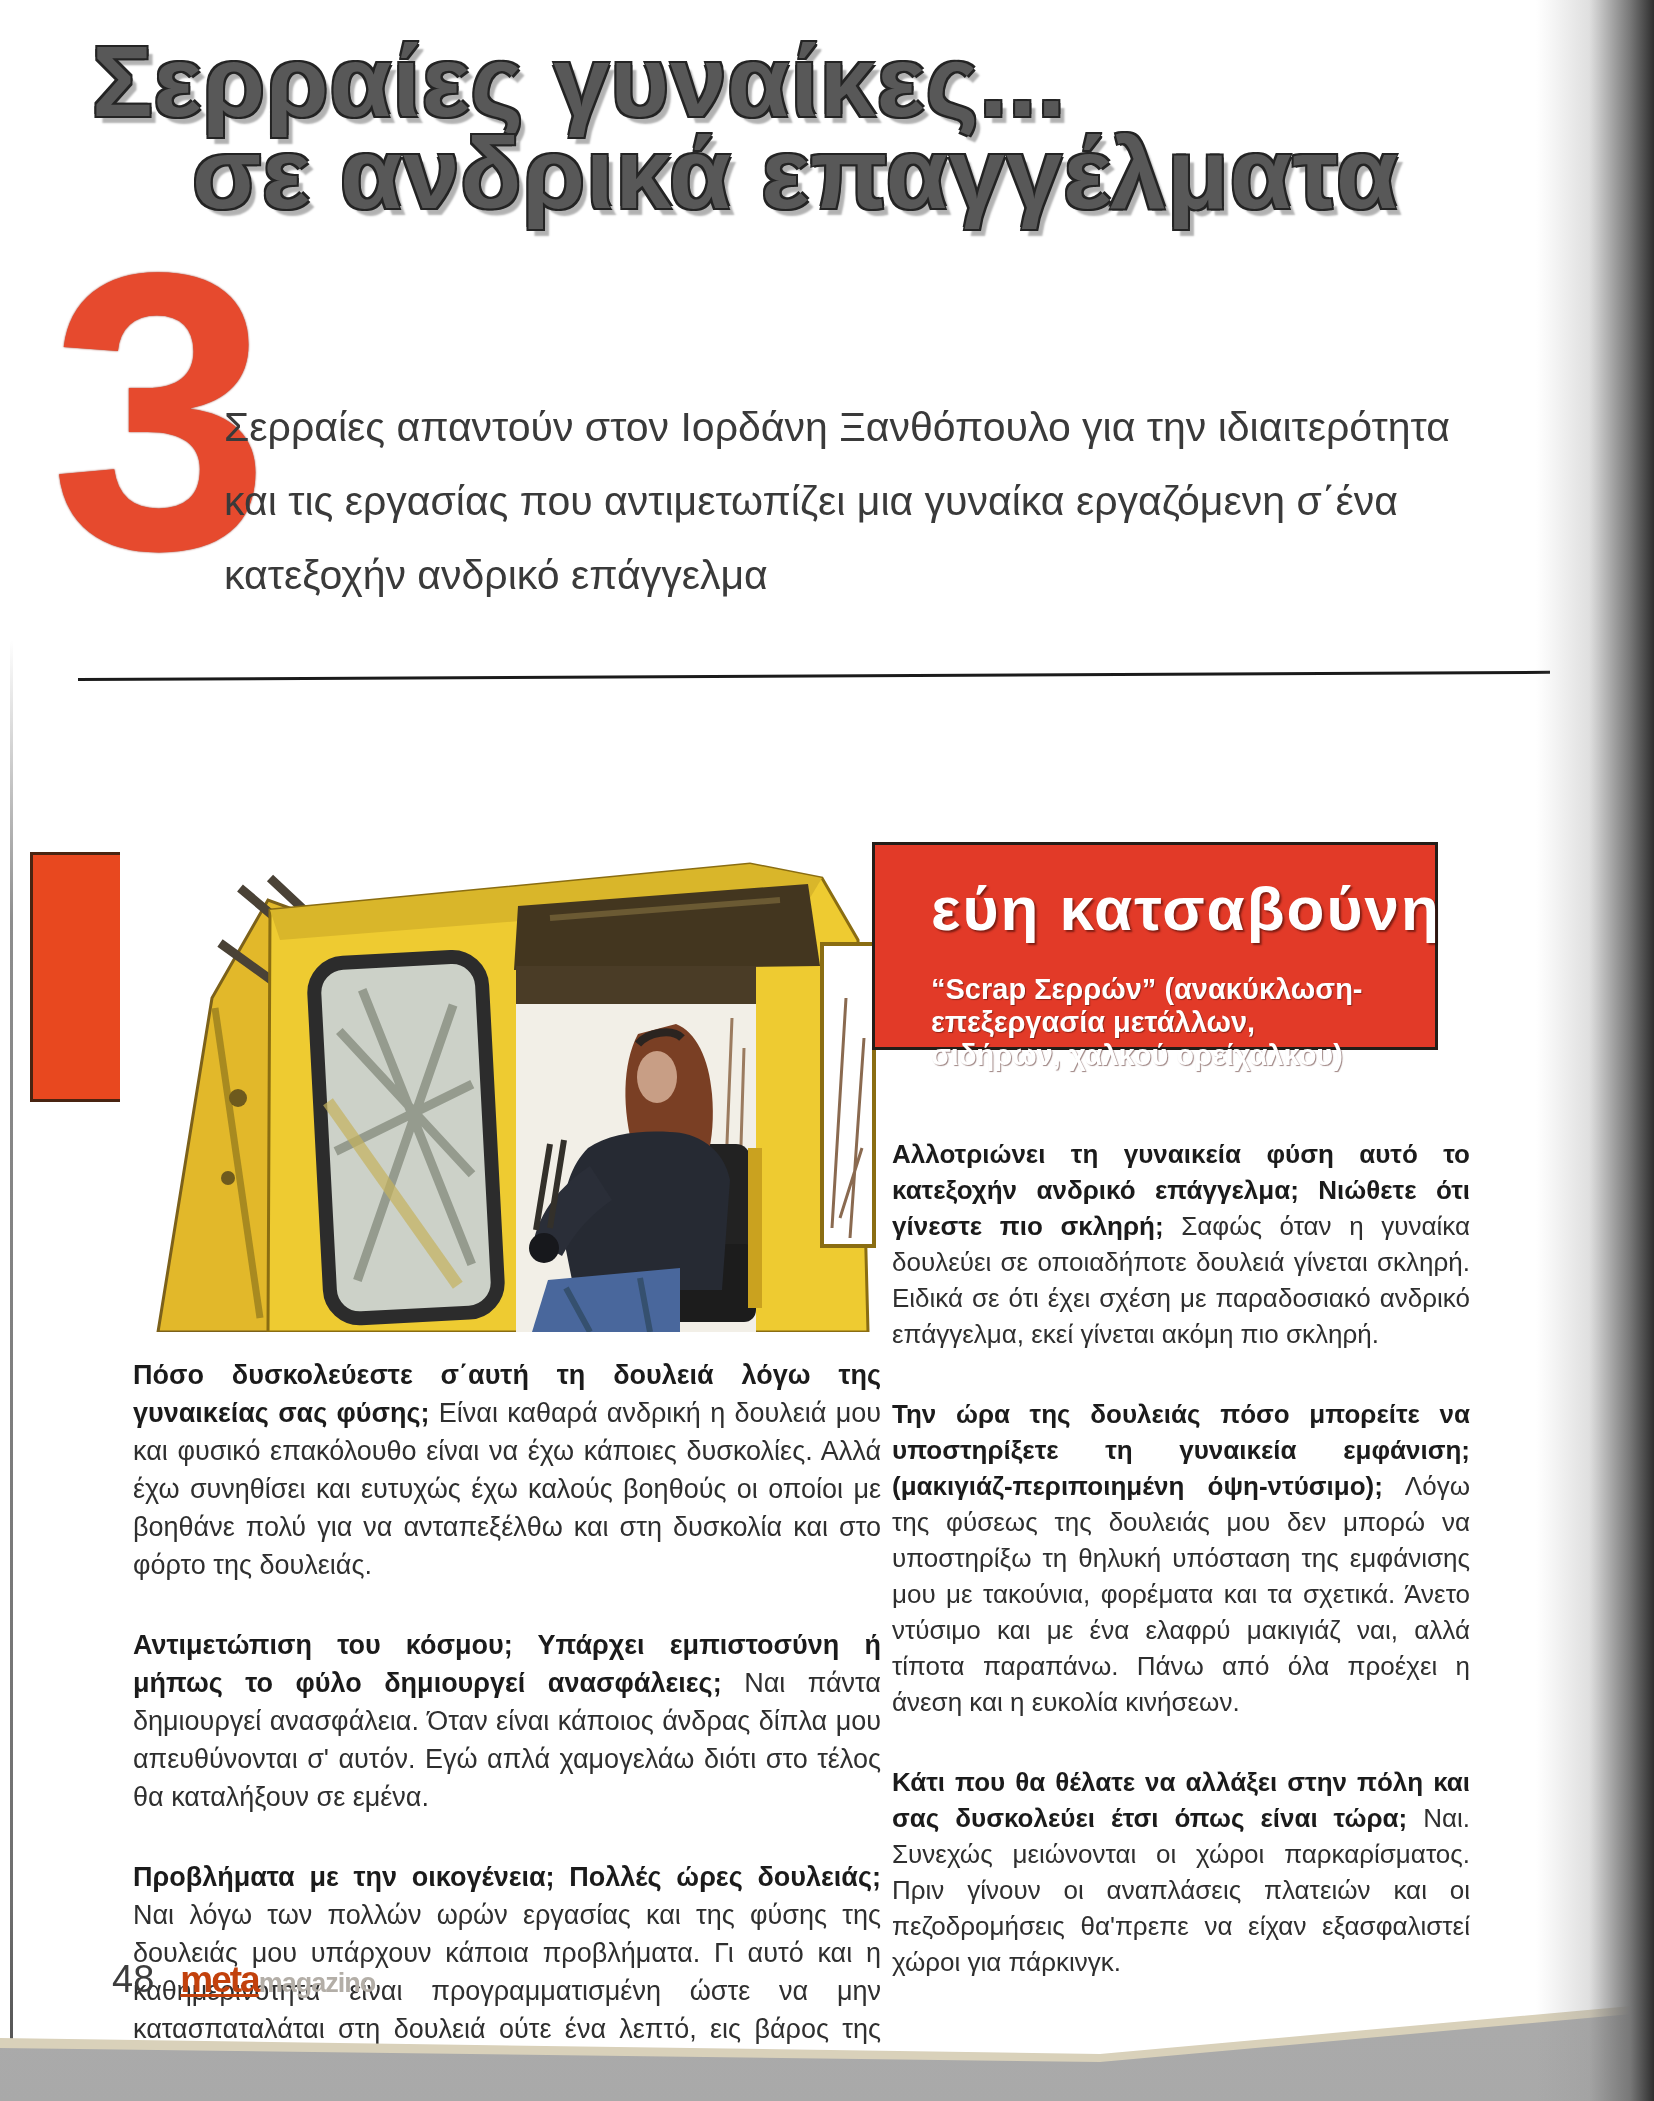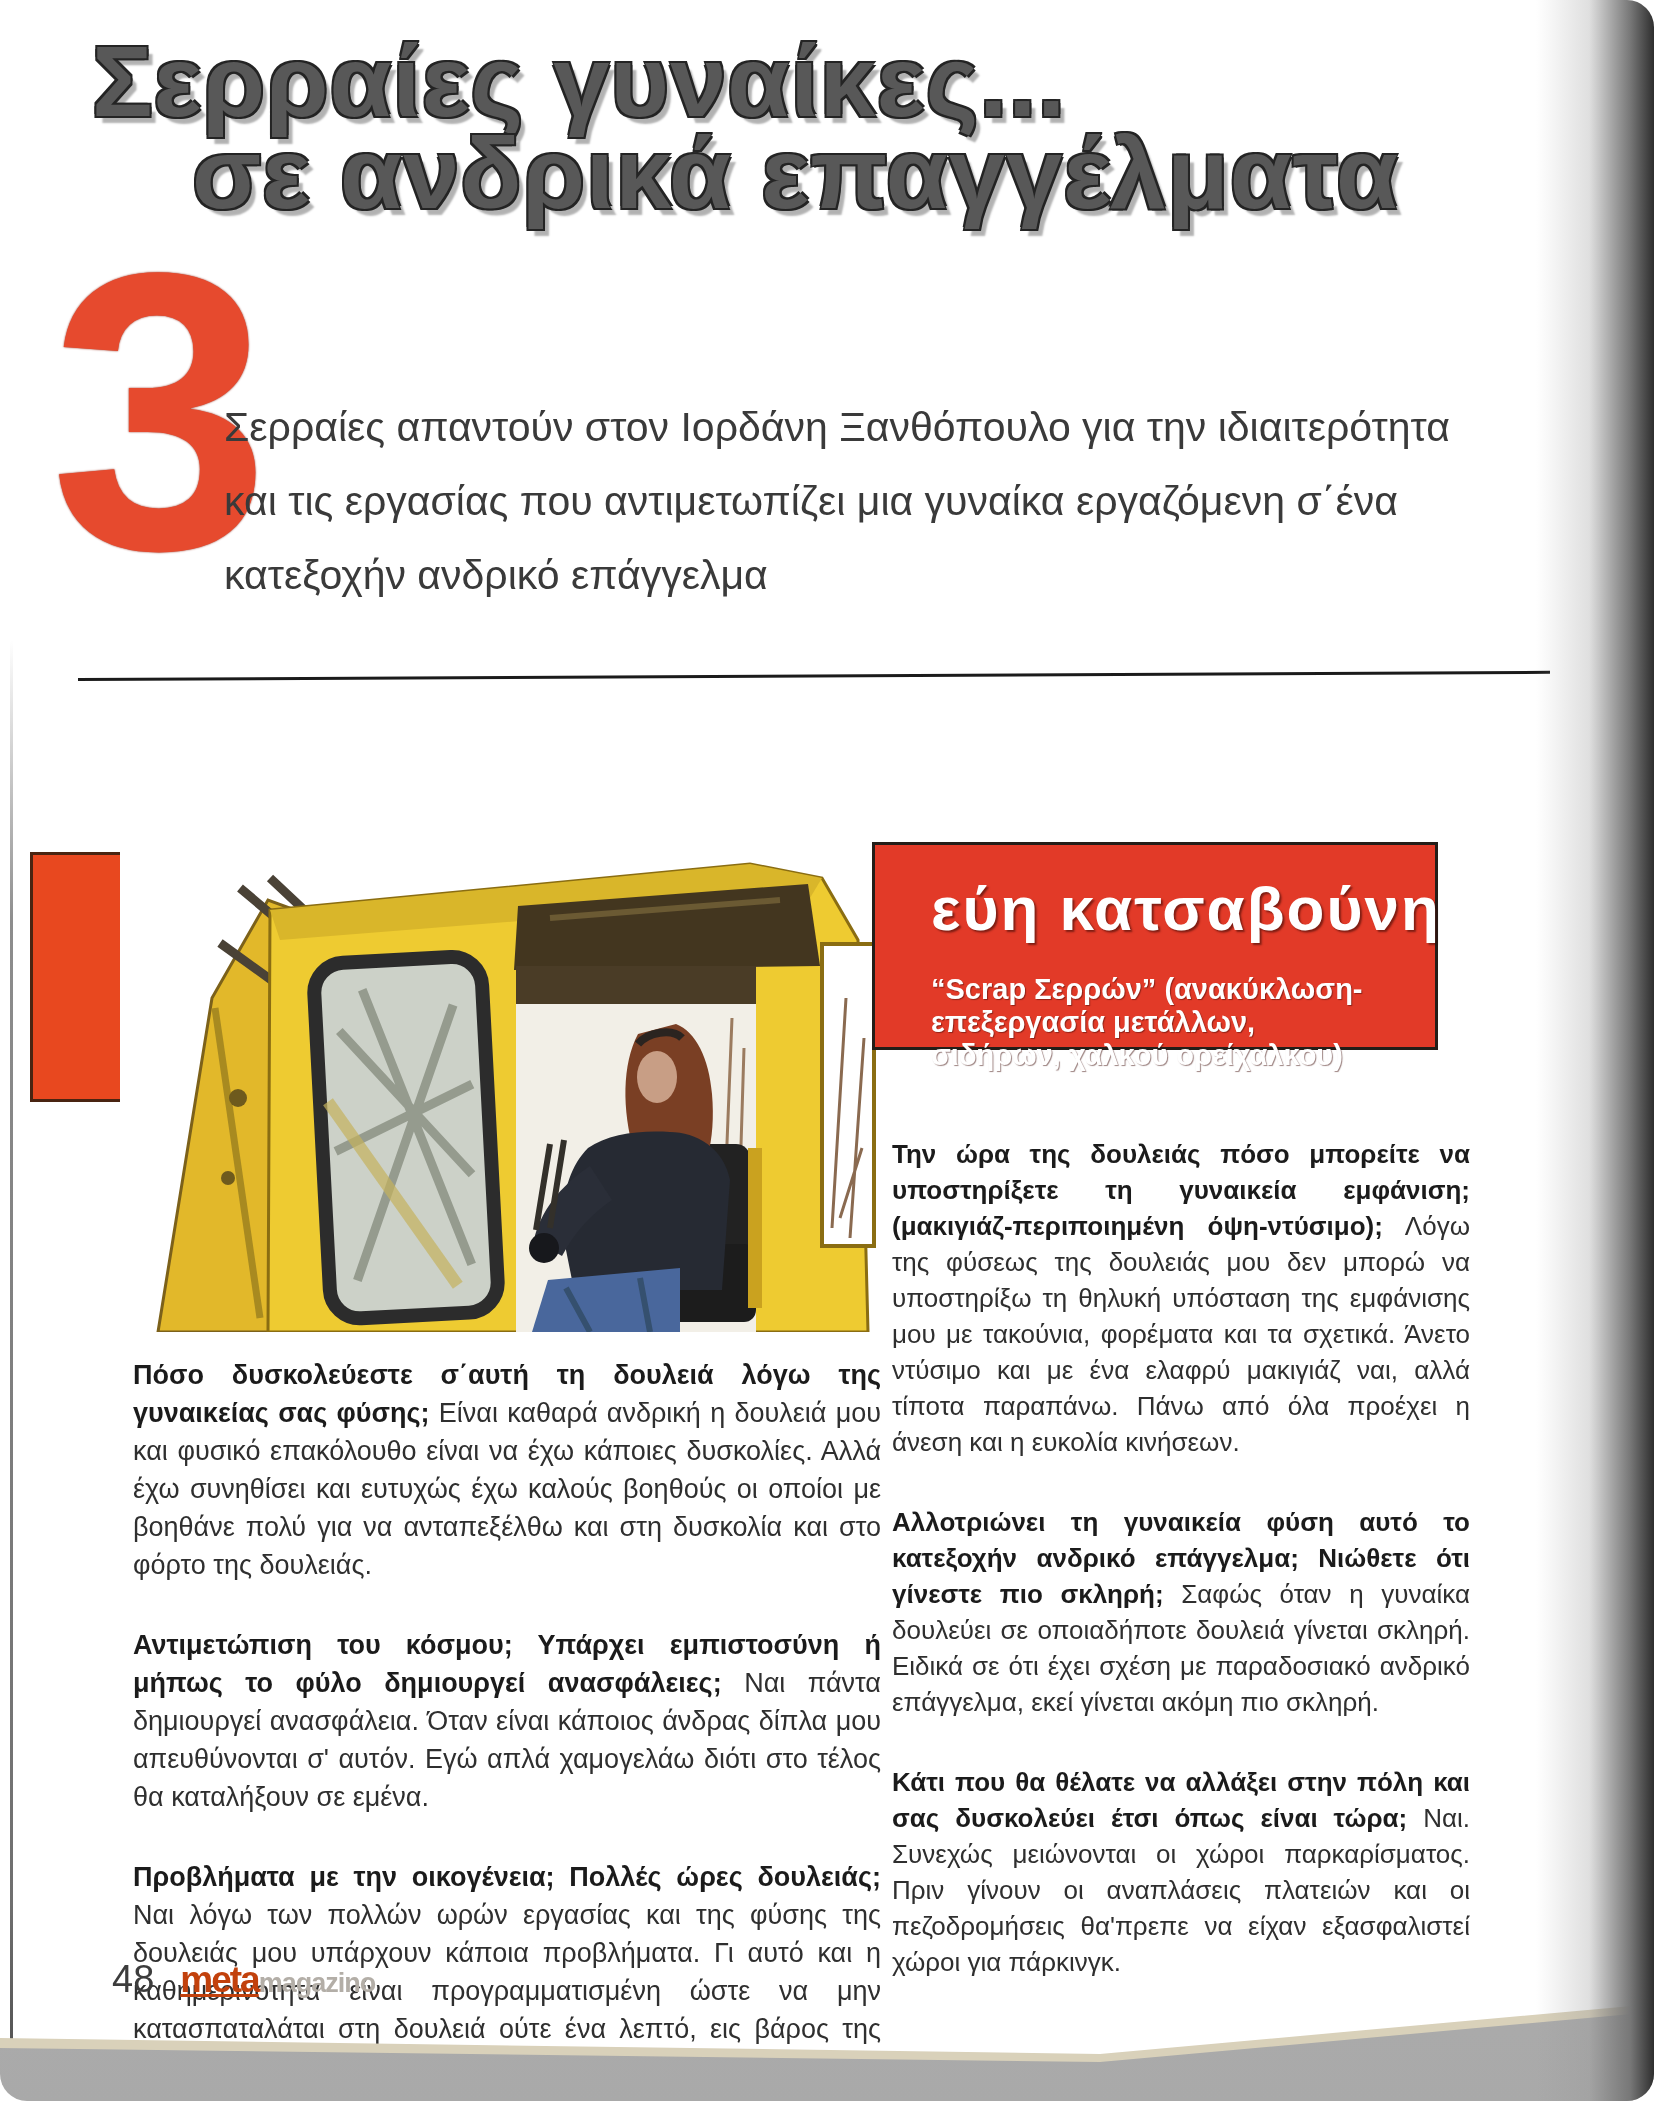--- a/index.html
+++ b/index.html
@@ -1,17 +1,17 @@
 <!DOCTYPE html>
 <html><head>
 <meta charset="utf-8">
 <style>
   html,body{margin:0;padding:0;background:#ffffff;}
   .page{position:relative;width:1654px;height:2101px;background:#ffffff;overflow:hidden;
-        font-family:"Liberation Sans",sans-serif;color:#2f2f2f;border-radius:27px;}
+        font-family:"Liberation Sans",sans-serif;color:#2f2f2f;}
   
   .title{position:absolute;font-weight:bold;color:#585858;letter-spacing:1px;
          text-shadow:-2px -2px 0 #242424,2px -2px 0 #242424,-2px 2px 0 #242424,2px 2px 0 #242424,
                      6px 7px 2px rgba(0,0,0,0.30);
          font-size:101px;white-space:nowrap;}
   .title-1{left:92px;top:24px;}
   .title-2{left:192px;top:116px;}
   
   .dropcap{position:absolute;left:50px;top:250px;font-size:395px;line-height:0.82;
            font-weight:bold;color:#e64a2e;text-shadow:0 0 2px #8f2413;}
@@ -123,22 +123,22 @@
       <path d="M 712 380 L 726 150 M 730 390 L 744 190 M 720 370 L 742 300" stroke="#8a6a50" stroke-width="3" fill="none"></path>
     </g>
   </svg>
 
   <div class="profile-box">
     <div class="profile-name">εύη κατσαβούνη</div>
     <div class="profile-sub">“Scrap Σερρών” (ανακύκλωση-επεξεργασία μετάλλων, σιδήρων, χαλκού ορείχαλκου)</div>
   </div>
 
   <div class="col col-right">
+    <p><b>Αλλοτριώνει τη γυναικεία φύση αυτό το κατεξοχήν ανδρικό επάγγελμα; Νιώθετε ότι γίνεστε πιο σκληρή;</b> <span>Σαφώς όταν η γυναίκα δουλεύει σε οποιαδήποτε δουλειά γίνεται σκληρή. Ειδικά σε ότι έχει σχέση με παραδοσιακό ανδρικό επάγγελμα, εκεί γίνεται ακόμη πιο σκληρή.</span></p>
     <p><b>Την ώρα της δουλειάς πόσο μπορείτε να υποστηρίξετε τη γυναικεία εμφάνιση; (μακιγιάζ-περιποιημένη όψη-ντύσιμο);</b> <span>Λόγω της φύσεως της δουλειάς μου δεν μπορώ να υποστηρίξω τη θηλυκή υπόσταση της εμφάνισης μου με τακούνια, φορέματα και τα σχετικά. Άνετο ντύσιμο και με ένα ελαφρύ μακιγιάζ ναι, αλλά τίποτα παραπάνω. Πάνω από όλα προέχει η άνεση και η ευκολία κινήσεων.</span></p>
-    <p><b>Αλλοτριώνει τη γυναικεία φύση αυτό το κατεξοχήν ανδρικό επάγγελμα; Νιώθετε ότι γίνεστε πιο σκληρή;</b> <span>Σαφώς όταν η γυναίκα δουλεύει σε οποιαδήποτε δουλειά γίνεται σκληρή. Ειδικά σε ότι έχει σχέση με παραδοσιακό ανδρικό επάγγελμα, εκεί γίνεται ακόμη πιο σκληρή.</span></p>
     <p><b>Κάτι που θα θέλατε να αλλάξει στην πόλη και σας δυσκολεύει έτσι όπως είναι τώρα;</b> <span>Ναι. Συνεχώς μειώνονται οι χώροι παρκαρίσματος. Πριν γίνουν οι αναπλάσεις πλατειών και οι πεζοδρομήσεις θα'πρεπε να είχαν εξασφαλιστεί χώροι για πάρκινγκ.</span></p>
   </div>
 
   <div class="col col-left">
     <p><b>Πόσο δυσκολεύεστε σ΄αυτή τη δουλειά λόγω της γυναικείας σας φύσης;</b> <span>Είναι καθαρά ανδρική η δουλειά μου και φυσικό επακόλουθο είναι να έχω κάποιες δυσκολίες. Αλλά έχω συνηθίσει και ευτυχώς έχω καλούς βοηθούς οι οποίοι με βοηθάνε πολύ για να ανταπεξέλθω και στη δυσκολία και στο φόρτο της δουλειάς.</span></p>
     <p><b>Αντιμετώπιση του κόσμου; Υπάρχει εμπιστοσύνη ή μήπως το φύλο δημιουργεί ανασφάλειες;</b> <span>Ναι πάντα δημιουργεί ανασφάλεια. Όταν είναι κάποιος άνδρας δίπλα μου απευθύνονται σ' αυτόν. Εγώ απλά χαμογελάω διότι στο τέλος θα καταλήξουν σε εμένα.</span></p>
     <p><b>Προβλήματα με την οικογένεια; Πολλές ώρες δουλειάς;</b> <span>Ναι λόγω των πολλών ωρών εργασίας και της φύσης της δουλειάς μου υπάρχουν κάποια προβλήματα. Γι αυτό και η καθημερινότητα είναι προγραμματισμένη ώστε να μην κατασπαταλάται στη δουλειά ούτε ένα λεπτό, εις βάρος της οικογένειας.</span></p>
   </div>
 
   <div class="footer">

